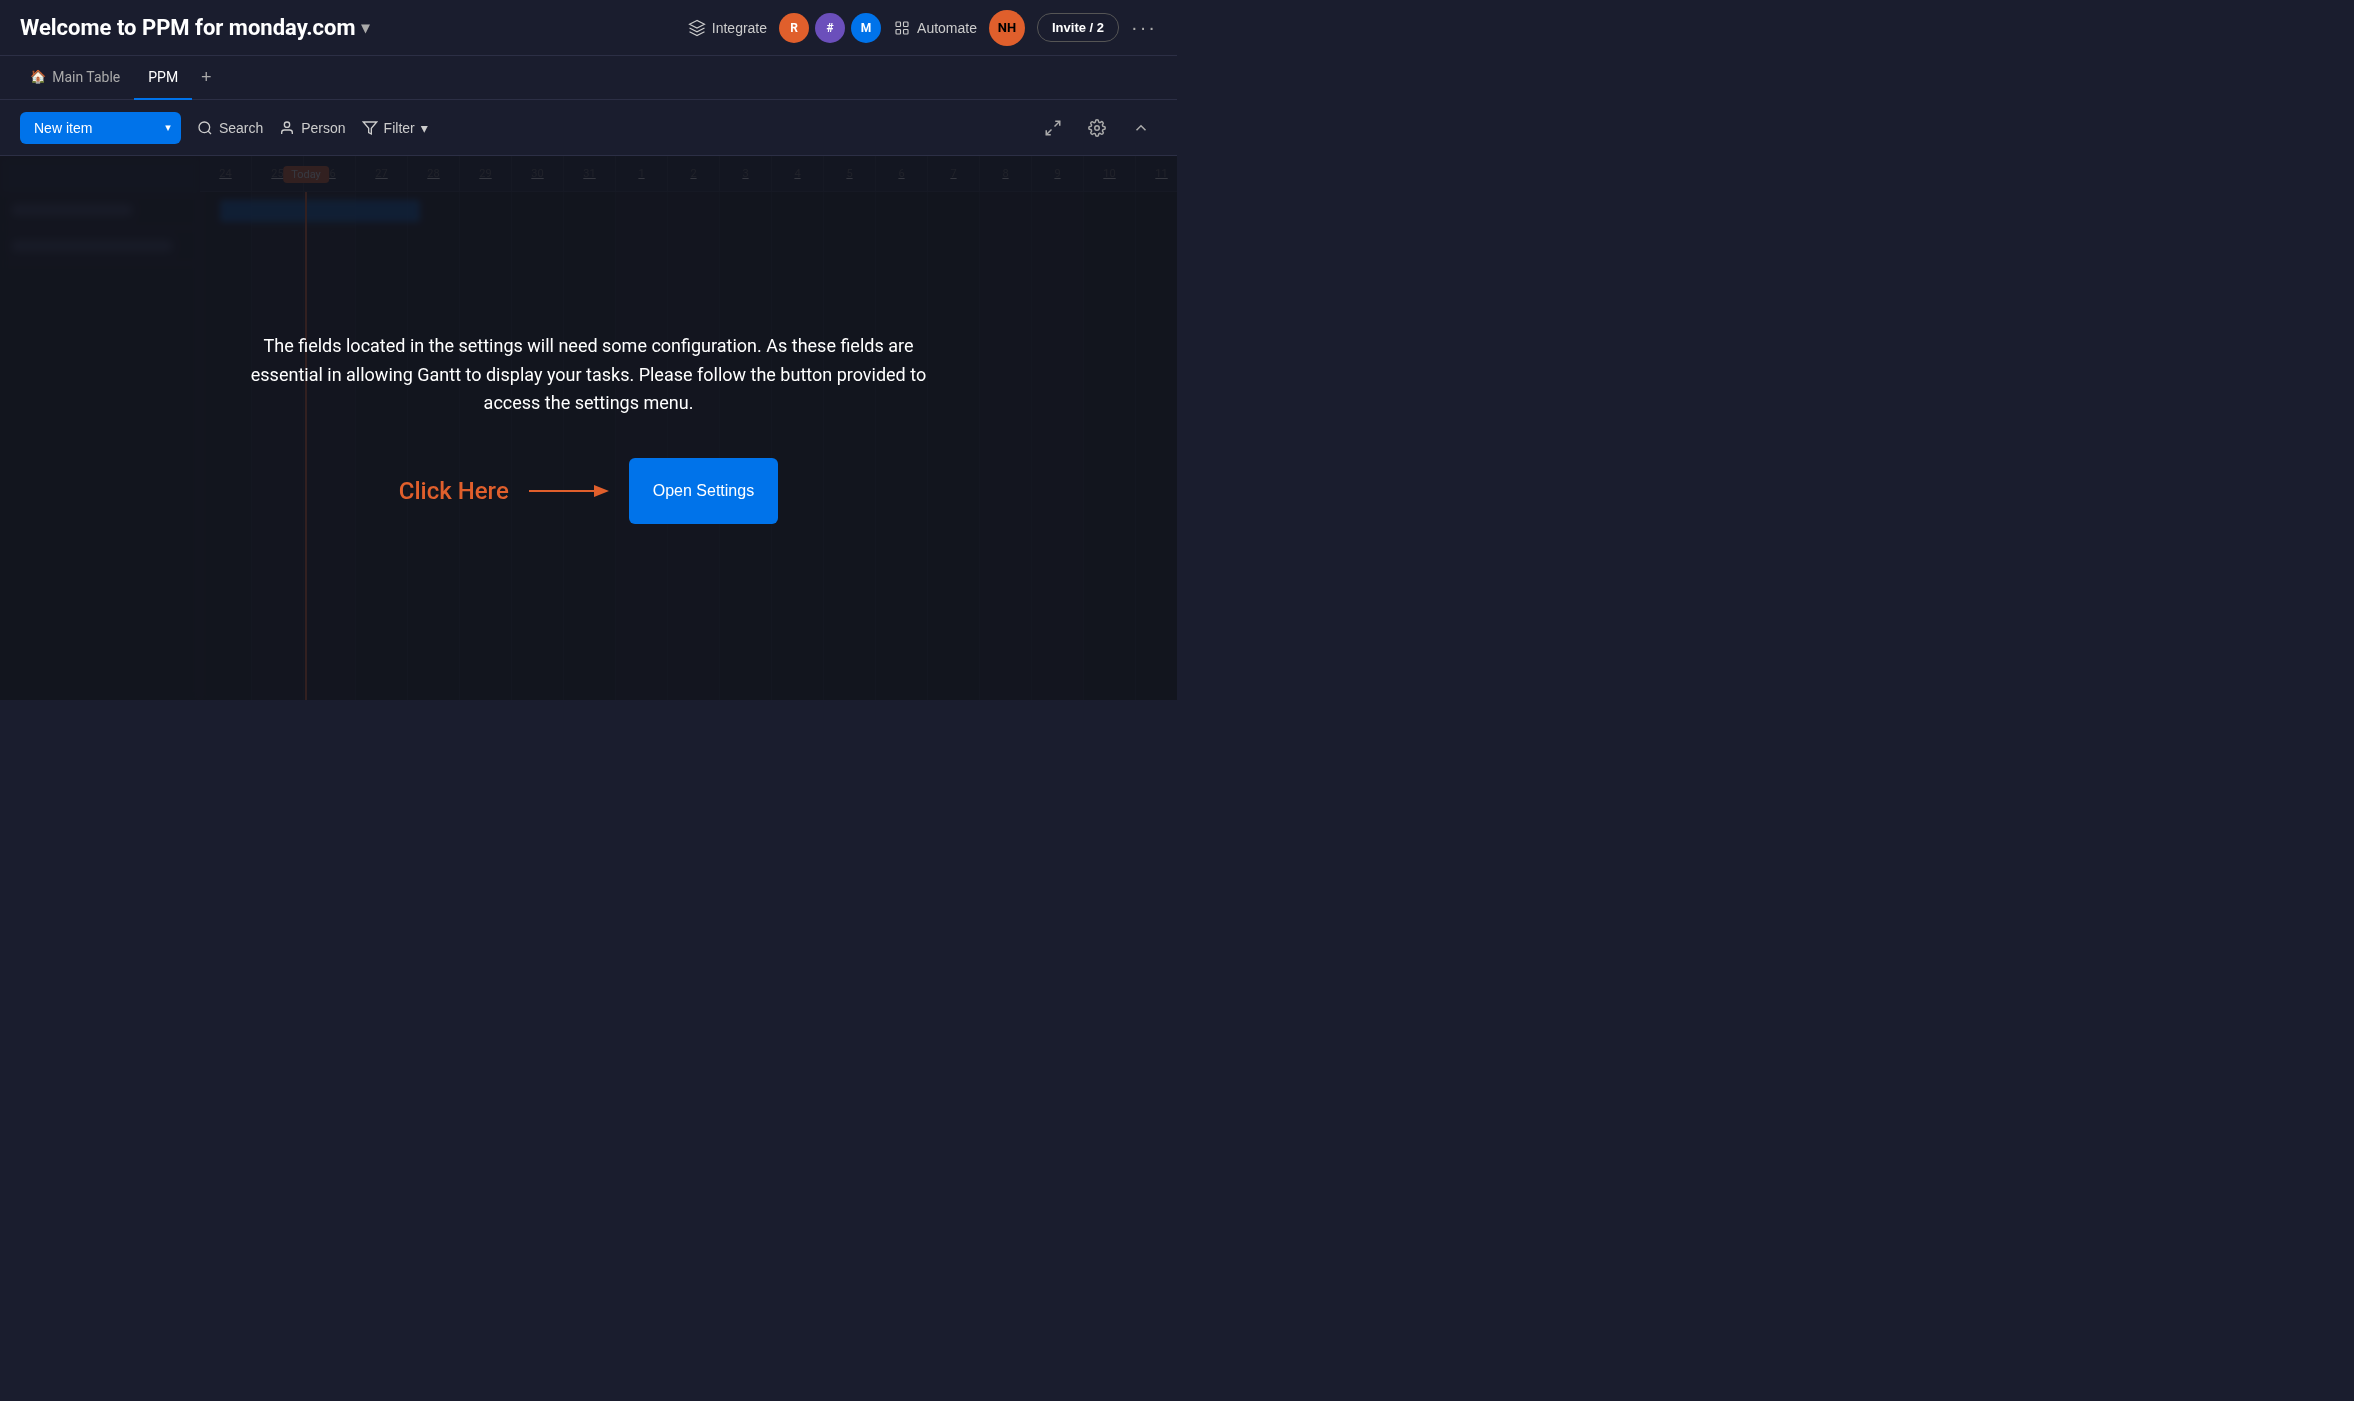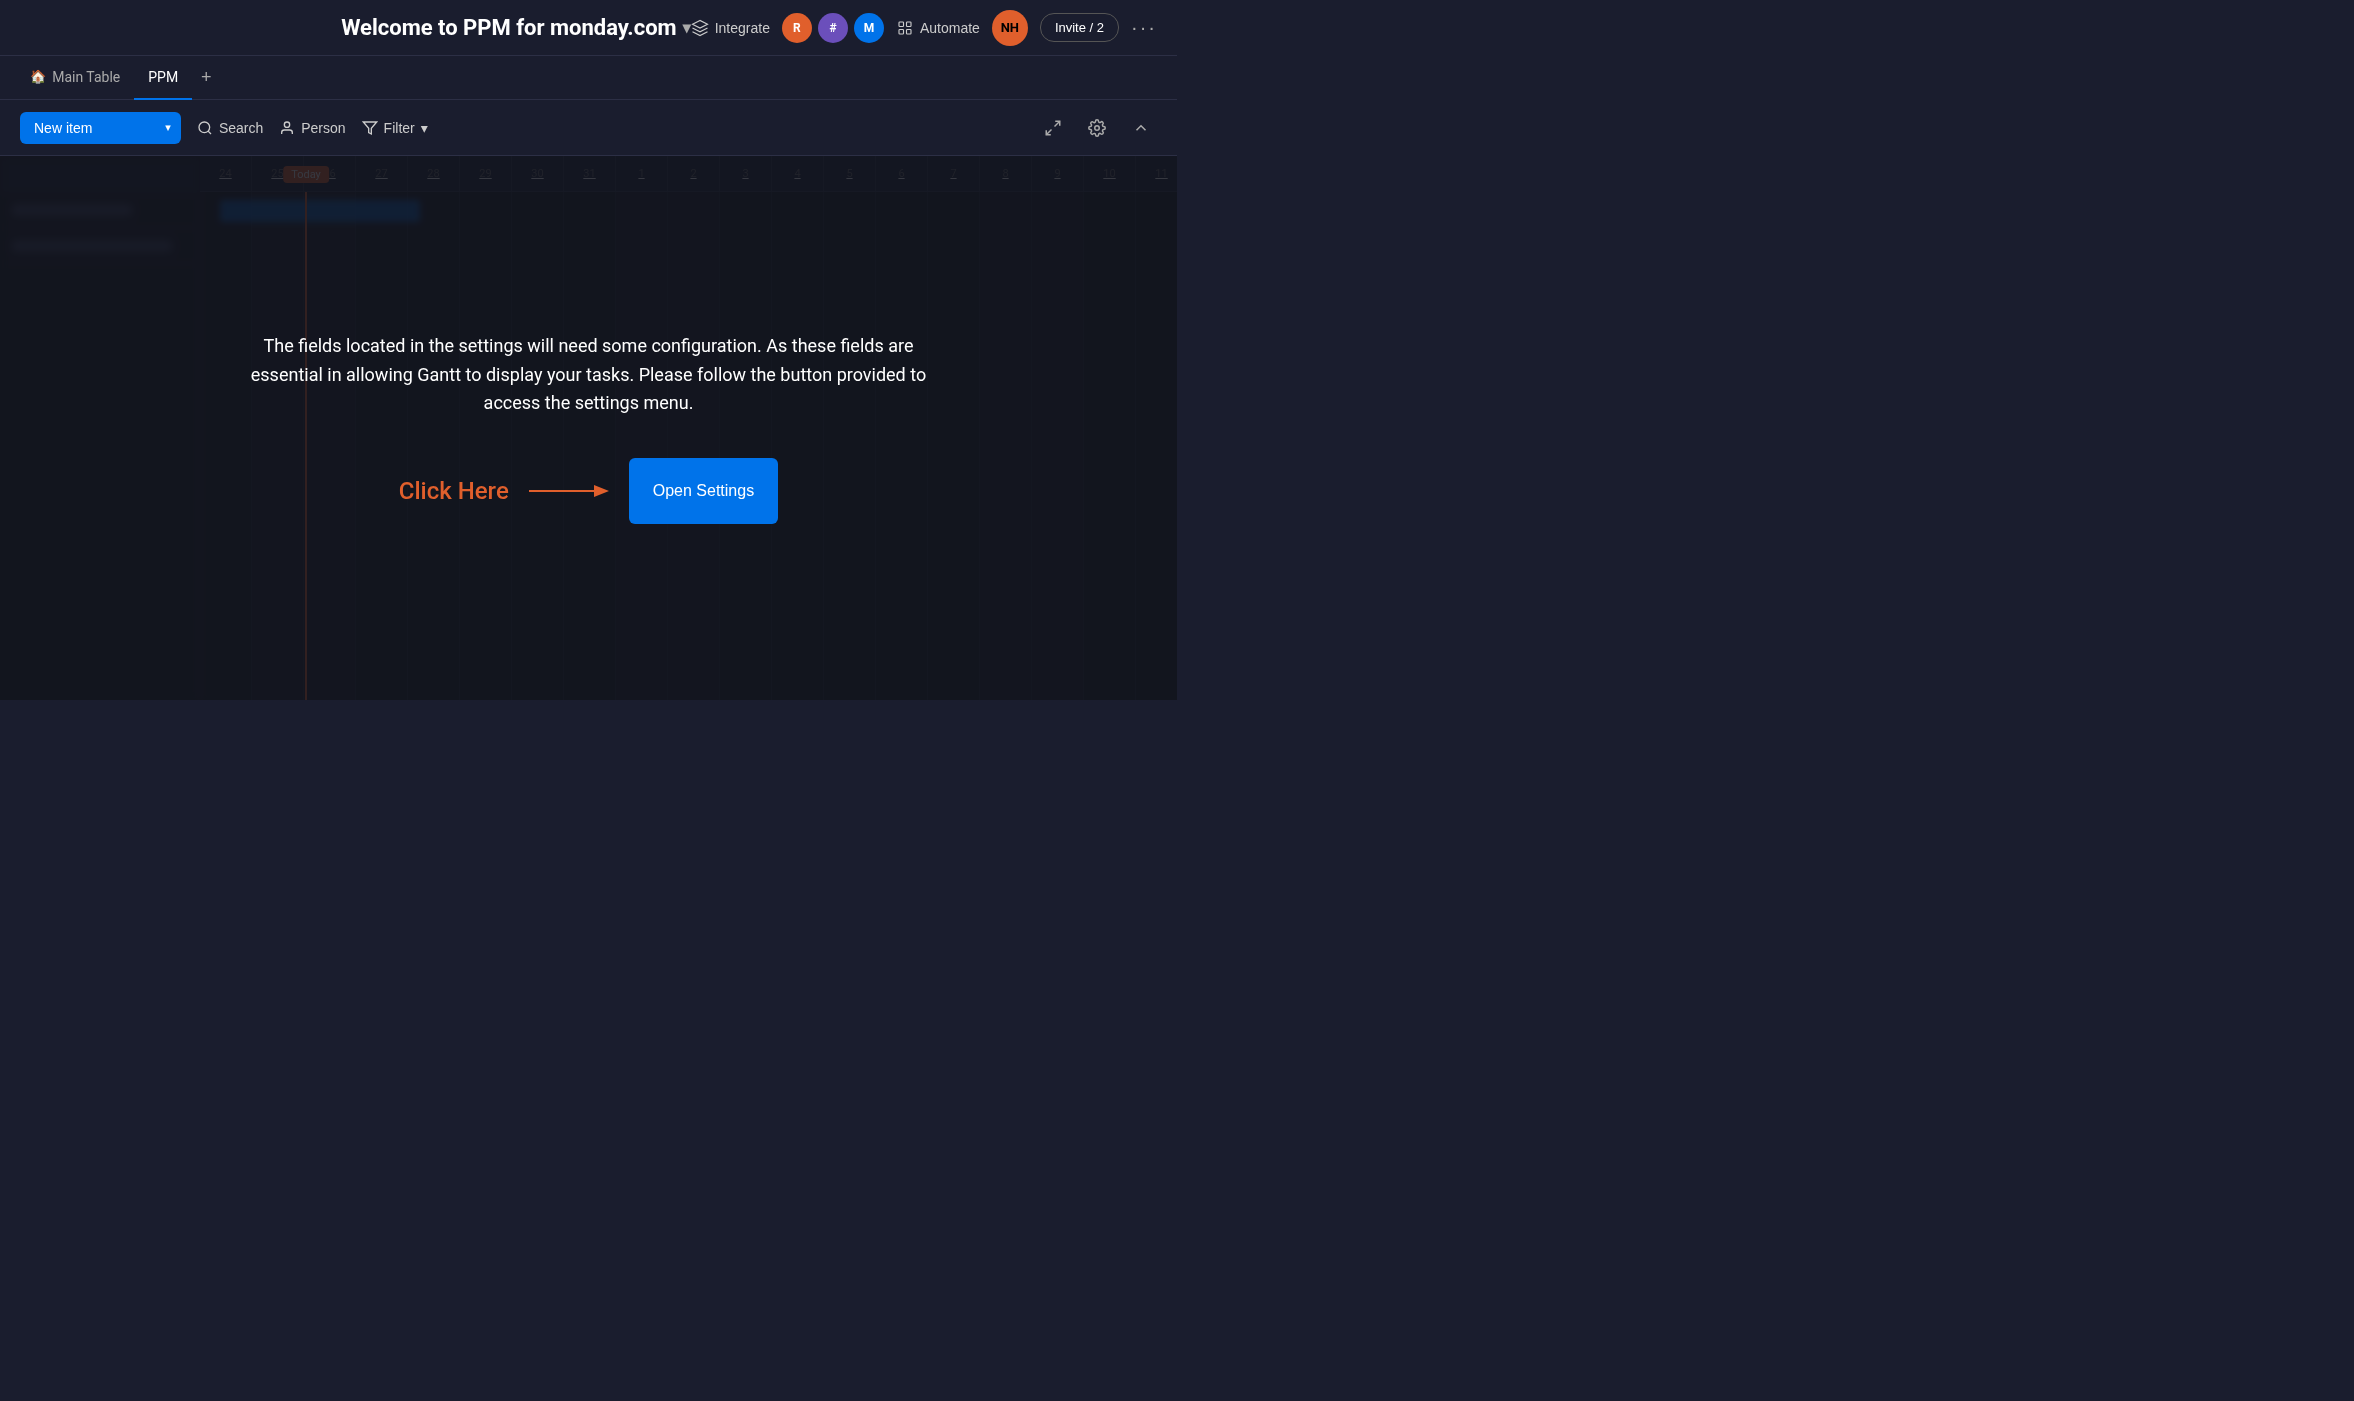--- a/index.html
+++ b/index.html
@@ -10,21 +10,21 @@
       color: #fff;
       width: 1177px;
       height: 700px;
       overflow: hidden;
     }
 
     
     .header {
       display: flex;
       align-items: center;
-      justify-content: flex-end;
+      justify-content: space-between;
       padding: 11px 20px;
       height: 56px;
       background: #1a1d2e;
       border-bottom: 1px solid #2c2f45;
     }
 
     .header-left {
       display: flex;
       align-items: center;
       gap: 8px;
@@ -104,20 +104,21 @@
     }
 
     .invite-btn {
       border: 1.5px solid #555;
       border-radius: 14px;
       padding: 6px 14px;
       background: transparent;
       color: #fff;
       font-size: 13px;
       cursor: pointer;
+      font-weight: bold;
     }
 
     .more-btn {
       background: transparent;
       border: none;
       color: #aaa;
       font-size: 20px;
       cursor: pointer;
       letter-spacing: 2px;
     }

